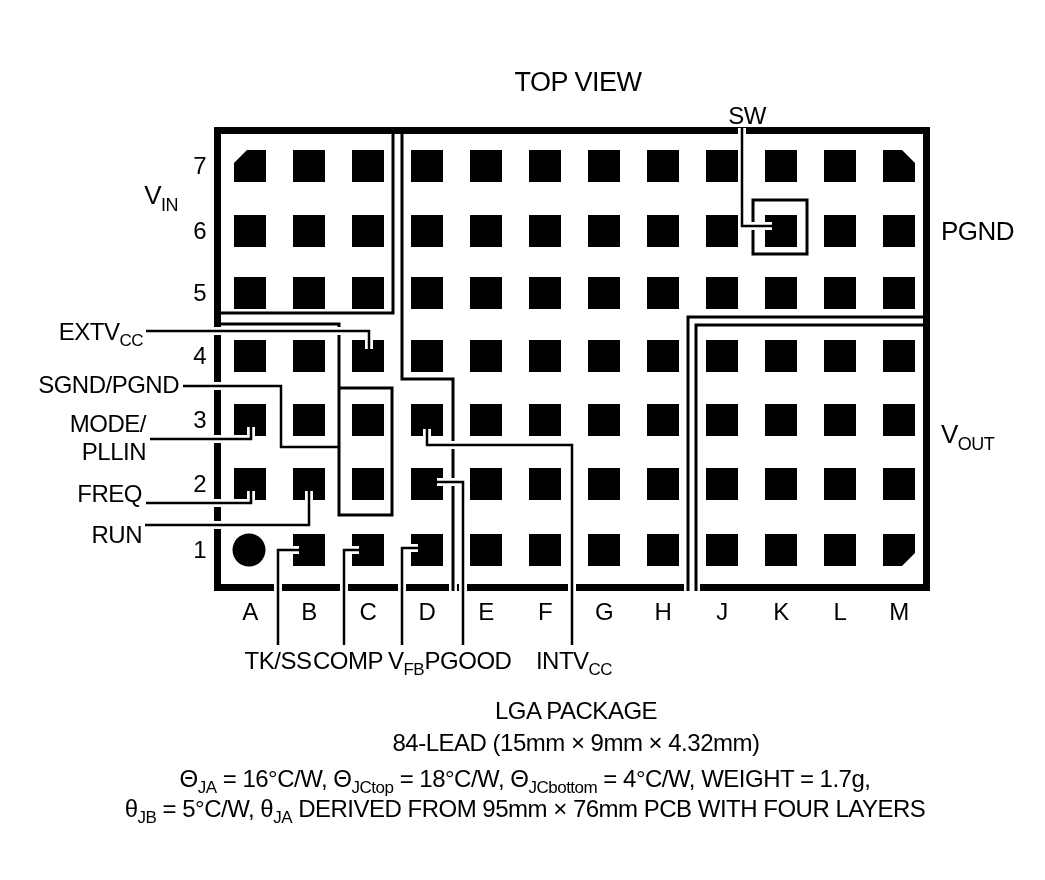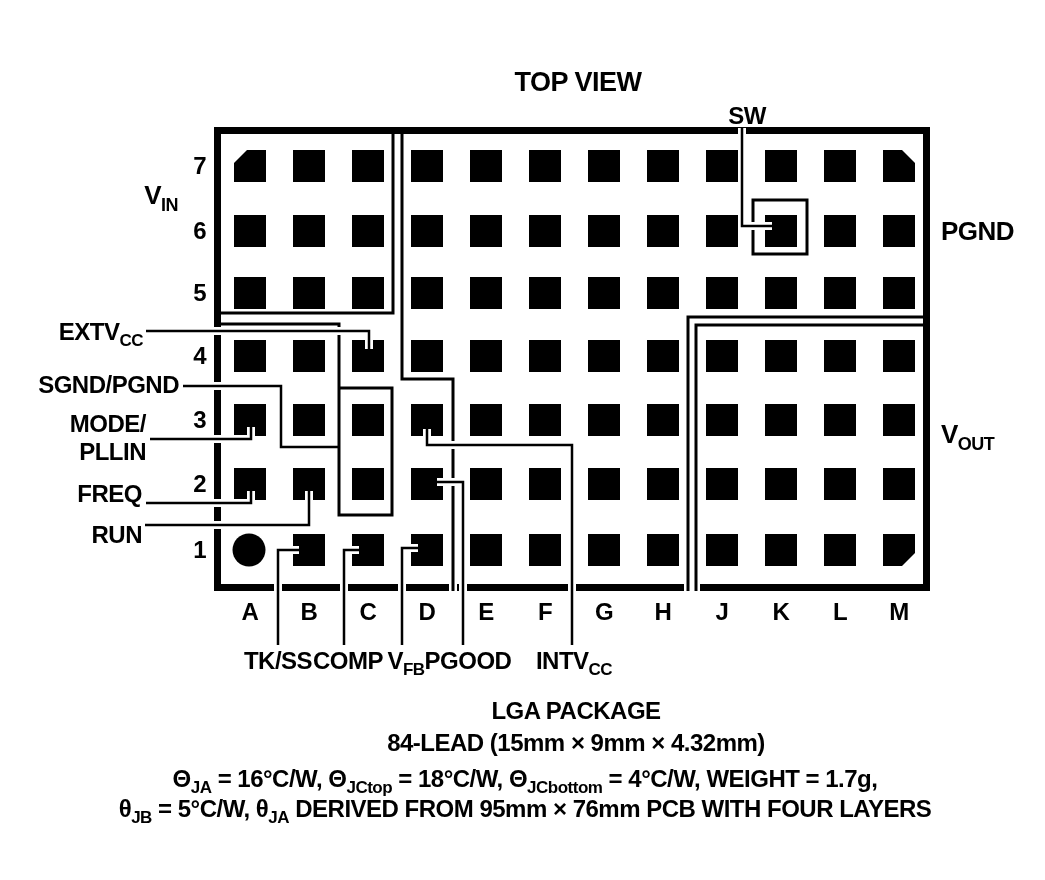--- a/index.html
+++ b/index.html
@@ -1,16 +1,16 @@
 <!DOCTYPE html>
 <html style="--ink: #000000; --paper: #ffffff;"><head>
 <meta charset="utf-8">
 <style>
   html,body{margin:0;padding:0;background:var(--paper,#fff);}
-  #stage{position:relative;width:1045px;height:880px;background:var(--paper,#fff);font-weight:bold;}
+  #stage{position:relative;width:1045px;height:880px;background:var(--paper,#fff);}
   svg text{font-family:"Liberation Sans","DejaVu Sans",sans-serif;fill:var(--ink,#000);letter-spacing:-0.5px;}
   .fs27{font-size:27px;}
   .fs26{font-size:26px;}
   .fs24{font-size:24px;}
   .pad{fill:var(--ink,#000);}
   .border{fill:none;stroke:var(--ink,#000);stroke-width:7;}
   .bline{fill:none;stroke:var(--ink,#000);stroke-width:3;}
   .hline{fill:none;stroke:var(--paper,#fff);stroke-width:8;}
   .leader{fill:none;stroke:var(--ink,#000);stroke-width:2.5;}
   .lhalo{fill:none;stroke:var(--paper,#fff);stroke-width:8;}

